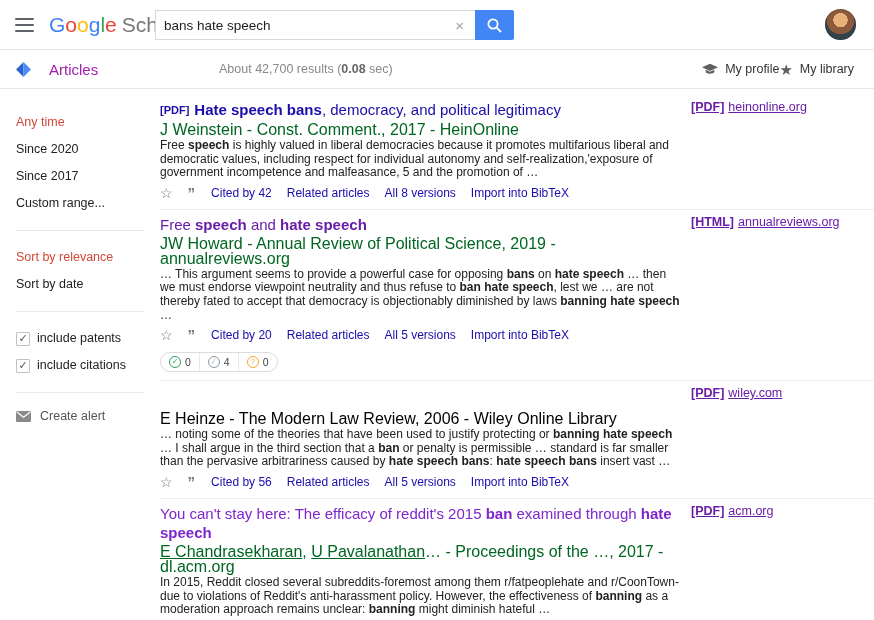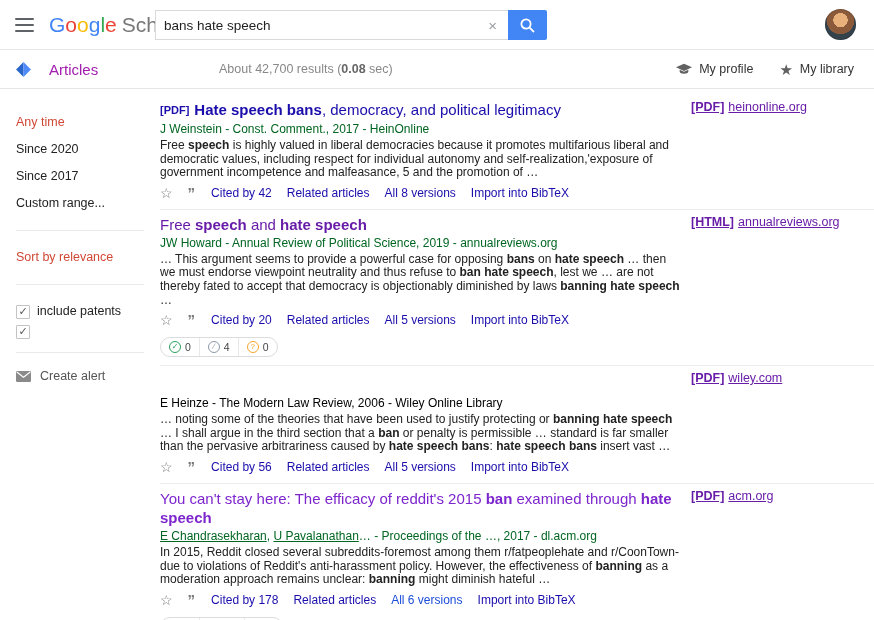--- a/index.html
+++ b/index.html
@@ -4,55 +4,55 @@
 <style>
   html,body{margin:0;padding:0;}
   body{width:874px;height:620px;background:#fff;font-family:"Liberation Sans",sans-serif;overflow:hidden;color:#222;}
   
   .hdr{height:49px;display:flex;align-items:center;position:relative;border-bottom:1px solid #e6e6e6;}
   .burger{margin-left:15px;width:19px;cursor:pointer;}
   .burger div{height:2px;background:#5f6368;margin:4px 0;border-radius:1px;}
   .logo{margin-left:15px;font-size:21px;letter-spacing:0;cursor:pointer;white-space:nowrap;}
   .logo .sch{color:#777;margin-left:5px;}
   .searchwrap{position:absolute;left:155px;top:10px;display:flex;height:30px;}
-  .searchbox{width:353px;border:1px solid #d9d9d9;border-right:none;display:flex;align-items:center;box-sizing:border-box;background:#fff;}
+  .searchbox{width:320px;border:1px solid #d9d9d9;border-right:none;display:flex;align-items:center;box-sizing:border-box;background:#fff;}
   .searchbox input{border:none;outline:none;flex:1;font-size:13.5px;padding:0 8px;font-family:inherit;color:#222;background:transparent;}
   .clear{color:#9aa0a6;font-size:15px;padding:0 11px;cursor:pointer;}
   .sbtn{width:39px;background:#4285f4;border-radius:0 2px 2px 0;display:flex;align-items:center;justify-content:center;cursor:pointer;}
   .avatar{position:absolute;right:18px;top:9px;width:31px;height:31px;border-radius:50%;cursor:pointer;
      background:radial-gradient(circle at 50% 36%,#e8b07a 0 28%,#8a5a3b 29% 55%,#33424b 56% 100%);
      box-shadow:inset 0 0 0 1px rgba(0,0,0,.15);}
   
   .tb{height:38px;display:flex;align-items:center;border-bottom:1px solid #e6e6e6;position:relative;}
   .diamond{margin-left:15px;display:flex;}
   .tb-label{margin-left:17px;font-size:15px;color:#a21caf;}
   .stats{position:absolute;left:219px;font-size:12.5px;color:#888;}
   .stats b{color:#666;}
-  .tb-right{margin-left:auto;display:flex;gap:26px;margin-right:20px;font-size:12.5px;color:#333;align-items:center;}
+  .tb-right{margin-left:auto;display:flex;margin-right:20px;font-size:12.5px;color:#333;align-items:center;}
   .tb-link{display:flex;align-items:center;gap:7px;cursor:pointer;}
   .lib-star{color:#616161;font-size:15px;line-height:1;}
   
   .content{display:flex;}
   .sidebar{width:160px;flex-shrink:0;box-sizing:border-box;padding:20px 0 0 16px;font-size:12.5px;}
   .s-item{display:block;line-height:27px;color:#222;cursor:pointer;white-space:nowrap;}
   .s-item.active{color:#d14836;}
   .s-div{border-top:1px solid #e9e9e9;margin:13px 16px 13px 0;}
   .chk-row{display:flex;align-items:center;gap:7px;line-height:27px;cursor:pointer;}
   .chk{width:12px;height:12px;border:1px solid #c3c3c3;border-radius:1px;color:#555;font-size:11px;line-height:11px;text-align:center;background:#fff;}
   .alert-row{display:flex;align-items:center;gap:9px;margin-top:12px;color:#555;cursor:pointer;line-height:20px;}
   
   .main{flex:1;padding-top:6px;}
   .result{display:flex;padding:5px 0 8px;border-bottom:1px solid #ededed;}
   .result.last{border-bottom:none;}
   .r-main{width:524px;flex-shrink:0;}
   .r-side{margin-left:7px;font-size:12.5px;cursor:pointer;white-space:nowrap;text-decoration:underline;}
   .r-side b{margin-right:4px;}
   .r-title{font-size:15px;line-height:19px;cursor:pointer;}
   .r-tag{font-size:11px;font-weight:bold;vertical-align:1px;margin-right:5px;}
-  .r-by{font-size:12px;color:#006621;margin-top:2px;line-height:15px;}
+  .r-by{font-size:16px;color:#006621;margin-top:2px;line-height:15px;}
   .r-by .auth{text-decoration:underline;cursor:pointer;}
   .r-snip{font-size:12px;color:#222;line-height:13.6px;margin-top:2px;}
   .r-actions{display:flex;align-items:center;gap:15px;margin-top:5px;font-size:12px;line-height:16px;}
   .r-actions .lnk{color:#1a0dab;cursor:pointer;white-space:nowrap;}
   .ico{color:#76767a;cursor:pointer;}
   .star-ico{font-size:14px;}
   .cite-ico{font-weight:bold;font-size:15px;letter-spacing:1px;}
   .badge{display:inline-flex;border:1px solid #dcdcdc;border-radius:11px;margin-top:9px;font-size:10.5px;color:#444;overflow:hidden;background:#fff;}
   .badge-seg{display:flex;align-items:center;gap:4px;padding:3px 8px;border-left:1px solid #e8e8e8;cursor:pointer;}
   .badge-seg:first-child{border-left:none;}
@@ -113,29 +113,31 @@
   <div class="sidebar">
     <div id="sb-time">
         <span class="s-item active" style="color: rgb(209, 72, 54);">Any time</span>
         <span class="s-item">Since 2020</span>
         <span class="s-item">Since 2017</span>
         <span class="s-item">Custom range...</span>
       </div>
     <div class="s-div"></div>
     <div id="sb-sort">
         <span class="s-item active" style="color: rgb(209, 72, 54);">Sort by relevance</span>
+        <span class="s-item">Sort by date</span>
       </div>
     <div class="s-div"></div>
     <div id="sb-checks">
         <div class="chk-row">
           <span class="chk">✓</span>
           <span>include patents</span>
         </div>
         <div class="chk-row">
           <span class="chk">✓</span>
+          <span>include citations</span>
         </div>
       </div>
     <div class="s-div"></div>
     <div class="alert-row">
       <svg width="15" height="11" viewBox="0 0 15 11">
         <rect x="0" y="0" width="15" height="11" rx="1.2" fill="#8a8a8a"></rect>
         <polyline points="0.8,1 7.5,6.2 14.2,1" fill="none" stroke="#ffffff" stroke-width="1.1"></polyline>
       </svg>
       <span>Create alert</span>
     </div>

